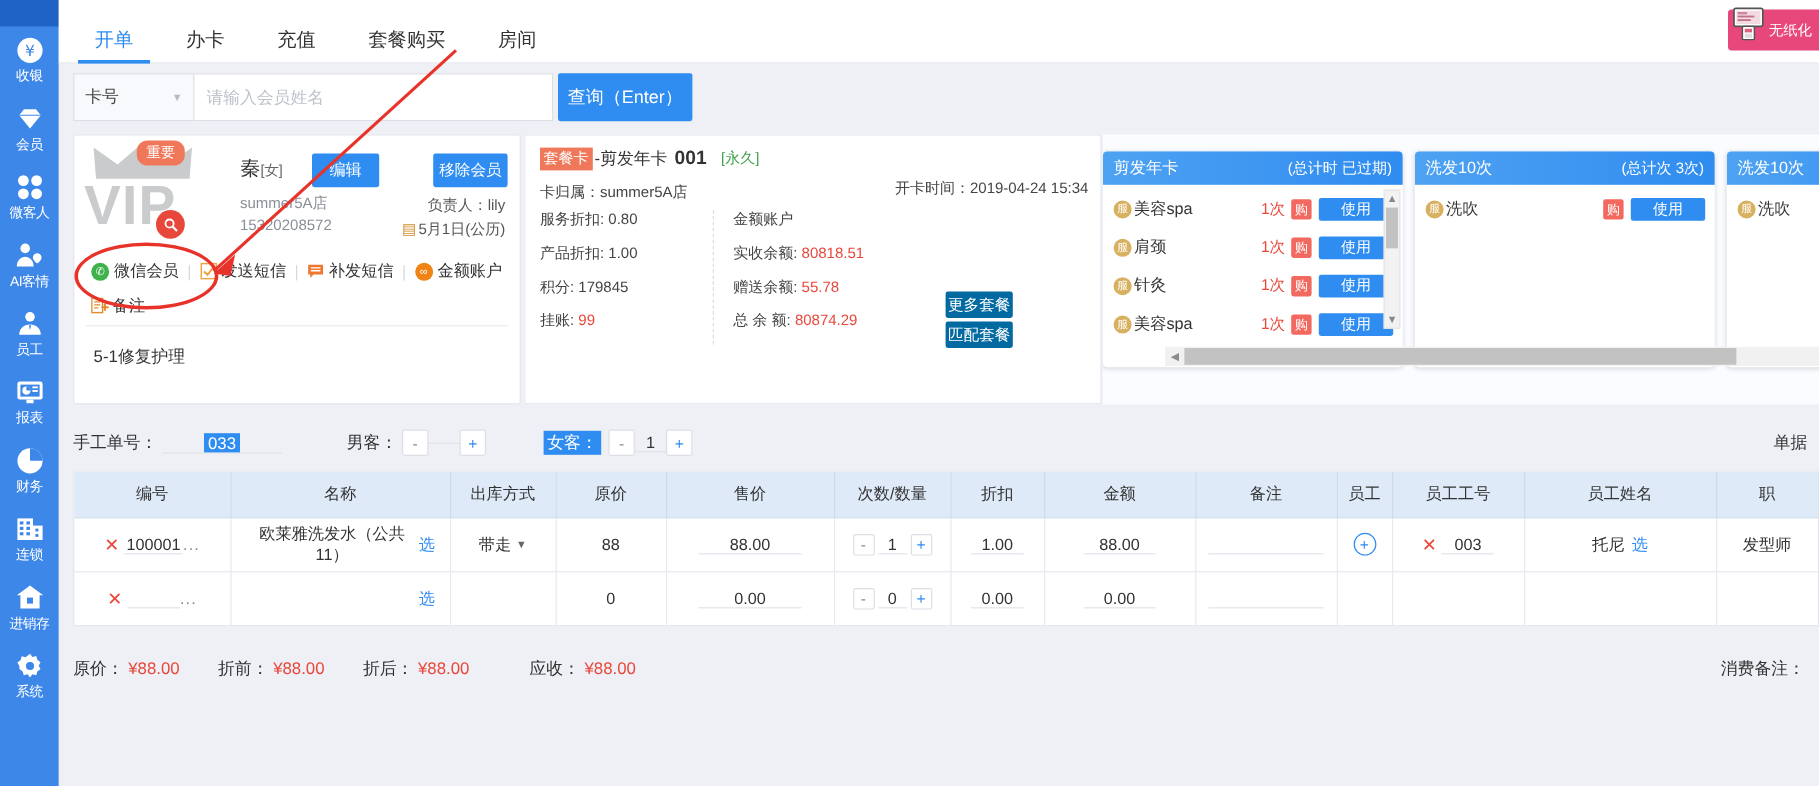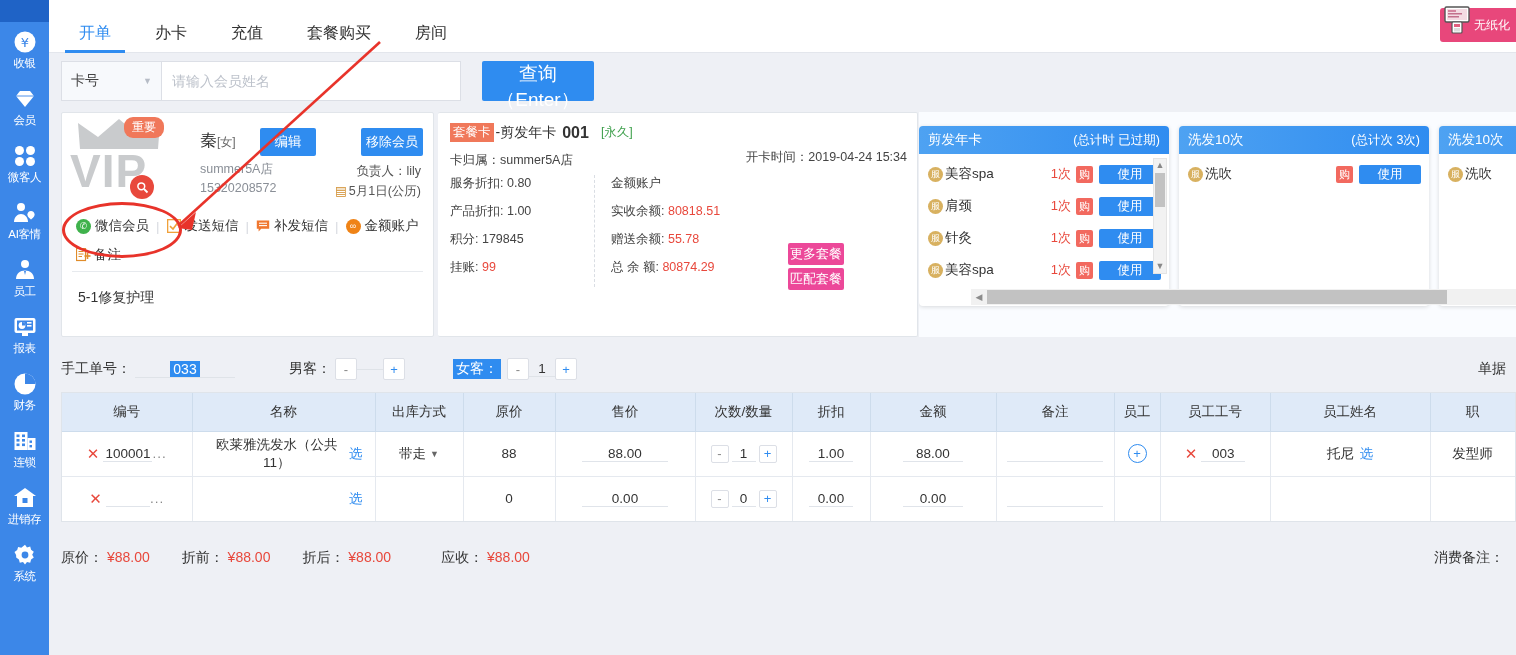--- a/index.html
+++ b/index.html
@@ -70,43 +70,43 @@
     padding: 0 9px; font-size: 14px; color: #444; cursor: pointer;
   }
   #cardtype .caret { color:#b6bcc6; font-size: 9px; }
   #memberinput {
     width: 300px; height: 40px; border: 1px solid #dcdfe6; background: #fff;
     font-size: 14px; padding: 0 10px; color:#333; outline: none;
     font-family: "Liberation Sans", sans-serif;
   }
   #memberinput::placeholder { color:#bdc2cb; }
   #querybtn {
-    margin-left: 21px; height: 40px; width: 112px; background: #2f8cf0;
-    color: #fff; font-size: 19px; border: none; cursor: pointer; border-radius: 2px;
+    margin-left: 4px; height: 40px; width: 112px; background: #2f8cf0;
+    color: #fff; font-size: 15px; border: none; cursor: pointer; border-radius: 2px;
     font-family: "Liberation Sans", sans-serif;
   }
 
   
   #memberblock {
     position: absolute; left: 12px; top: 112px; width: 1455px; height: 225px;
   }
   #memcard {
     position: absolute; left: 0; top: 0; width: 373px; height: 225px;
     background: #fff; border: 1px solid #e1e5ea; border-radius: 2px;
   }
   #vipmark {
     position: absolute; left: 8px; top: 4px; width: 108px; height: 84px;
     color: #c9cbcd; font-weight: bold; font-size: 46px; line-height: 44px;
     letter-spacing: 1px; user-select: none;
   }
   #vipmark .crown { display:block; margin-left: 6px; }
   #vipmark .vtext { display:block; margin-top: -4px; }
   #badge-important {
     position: absolute; left: 52px; top: 4px; background: #f0785a; color: #fff;
-    font-size: 12px; padding: 2px 8px; border-radius: 9px; z-index: 4; margin-left: 10px;
+    font-size: 12px; padding: 2px 8px; border-radius: 9px; z-index: 4;
   }
   #magnifier {
     position: absolute; left: 68px; top: 62px; width: 24px; height: 24px;
     background: #e8483c; border-radius: 50%; z-index: 5;
     display:flex; align-items:center; justify-content:center; color:#fff; font-size:13px;
   }
   #mname { position: absolute; left: 138px; top: 16px; font-size: 17px; color: #333; }
   #mname small { font-size: 12px; color:#666; }
   #mshop { position: absolute; left: 138px; top: 48px; font-size: 12.5px; color: #8a8f97; }
   #mphone { position: absolute; left: 138px; top: 68px; font-size: 12.5px; color: #8a8f97; }
@@ -161,21 +161,21 @@
   #cdcols { position:absolute; left:12px; top: 62px; width: 468px; display:flex; }
   .cdcol { font-size:12.5px; color:#444; }
   .cdcol div { margin-bottom: 11px; white-space: nowrap; }
   .cdcol .red { color:#e8483c; }
   #cdcol1 { width: 144px; }
   #cdcol2 { width: 160px; border-left: 1px dashed #d9dde3; padding-left: 16px; }
   #cdcol3 { width: 150px; border-left: 1px dashed #d9dde3; padding-left: 16px; }
   #opentime { position:absolute; right: 10px; top: 36px; font-size:12.5px; color:#444; }
   #pkgbtns { position:absolute; left: 350px; top: 130px; width: 96px; }
   .pkgbtn {
-    display:block; width: 56px; height: 22px; background:#ec4899; color:#fff;
+    display:block; width: 56px; height: 22px; background:#0369a1; color:#fff;
     font-size: 13px; border:none; border-radius:2px; margin-bottom: 3px; cursor:pointer;
     font-family: "Liberation Sans", sans-serif;
   }
 
   
   #pkgarea {
     position: absolute; left: 858px; top: 0; width: 597px; height: 225px;
     background: #fafcff; overflow: hidden;
   }
   #pkgstrip { position:absolute; left: 0; top: 14px; display:flex; }

